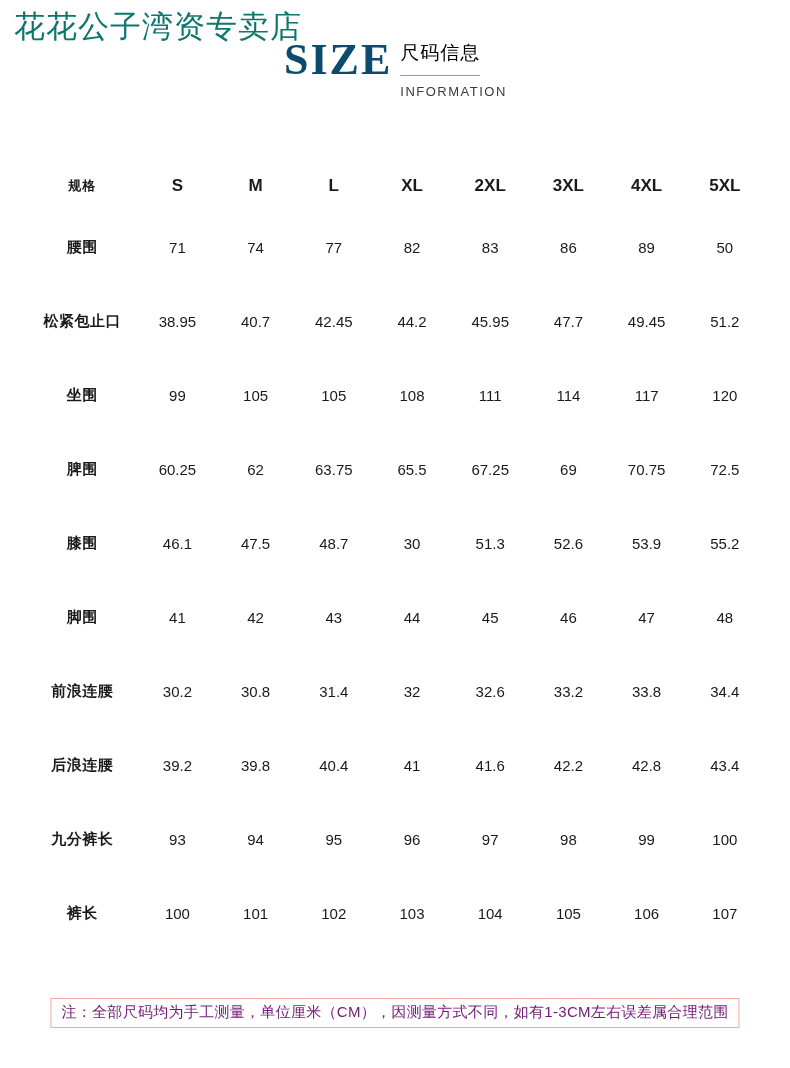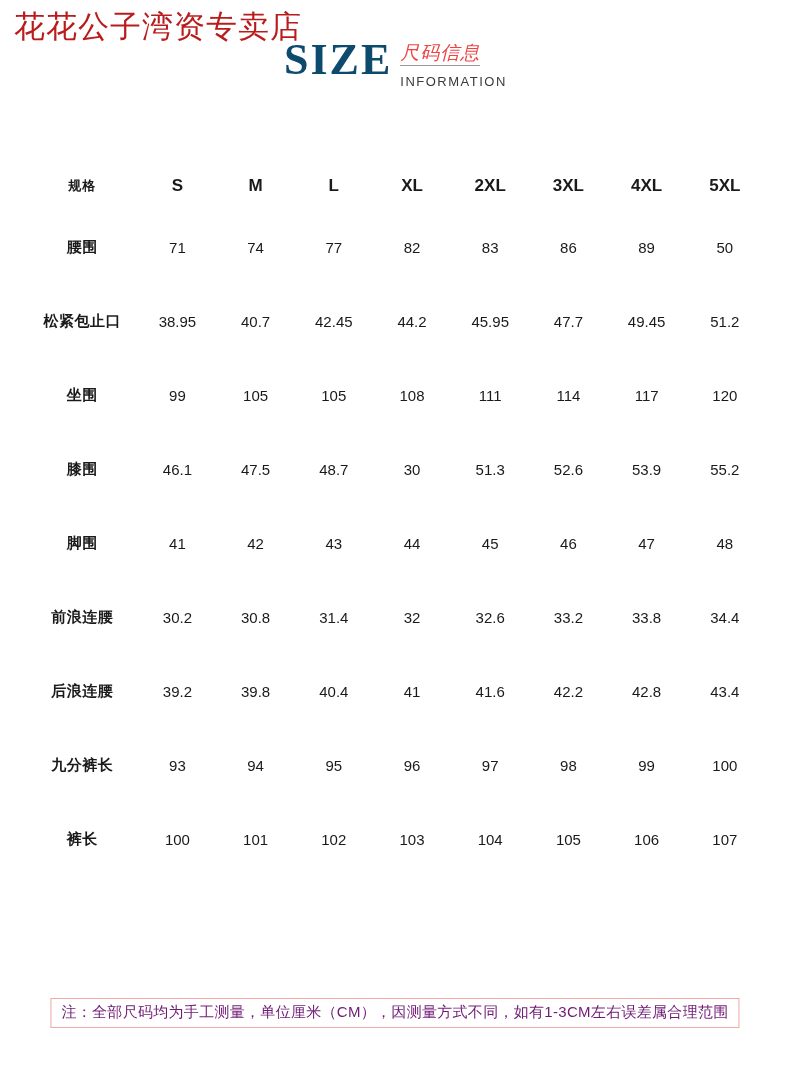--- a/index.html
+++ b/index.html
@@ -17,21 +17,21 @@
   }
 
   
   .shop-name {
     position: absolute;
     left: 14px;
     top: 6px;
     font-family: "Liberation Serif", serif;
     font-size: 31px;
     letter-spacing: 1px;
-    color: #b91c1c;
+    color: #0f766e;
     white-space: nowrap;
   }
   .size-block {
     position: absolute;
     left: 284px;
     top: 38px;
     display: flex;
     align-items: flex-start;
   }
   .size-word {
@@ -41,27 +41,26 @@
     letter-spacing: 2px;
     color: #0c4a6e;
     font-weight: 700;
   }
   .size-right {
     margin-left: 8px;
     padding-top: 4px;
   }
   .size-cn {
     font-size: 19px;
-    color: #ef4444;
+    color: #000000;
     letter-spacing: 1px;
     line-height: 21px;
     border-bottom: 1px solid #9a9a9a;
-    padding-bottom: 2px;
+    padding-bottom: 12px;
     display: inline-block;
-    font-style: italic;
   }
   .size-en {
     font-size: 13px;
     color: #3a3a3a;
     letter-spacing: 1.5px;
     margin-top: 8px;
   }
 
   
   table.size-table {
@@ -185,20 +184,31 @@
       <td>99</td>
       <td>105</td>
       <td>105</td>
       <td>108</td>
       <td>111</td>
       <td>114</td>
       <td>117</td>
       <td>120</td>
     </tr>
     <tr>
+      <td class="rowhead">脾围</td>
+      <td>60.25</td>
+      <td>62</td>
+      <td>63.75</td>
+      <td>65.5</td>
+      <td>67.25</td>
+      <td>69</td>
+      <td>70.75</td>
+      <td>72.5</td>
+    </tr>
+    <tr>
       <td class="rowhead">膝围</td>
       <td>46.1</td>
       <td>47.5</td>
       <td>48.7</td>
       <td>30</td>
       <td>51.3</td>
       <td>52.6</td>
       <td>53.9</td>
       <td>55.2</td>
     </tr>

